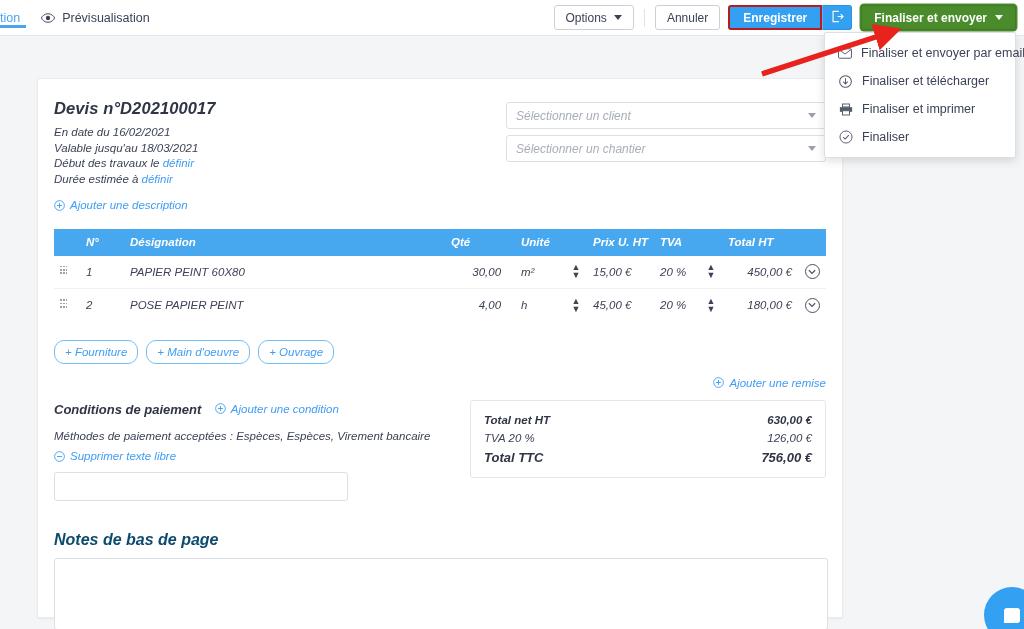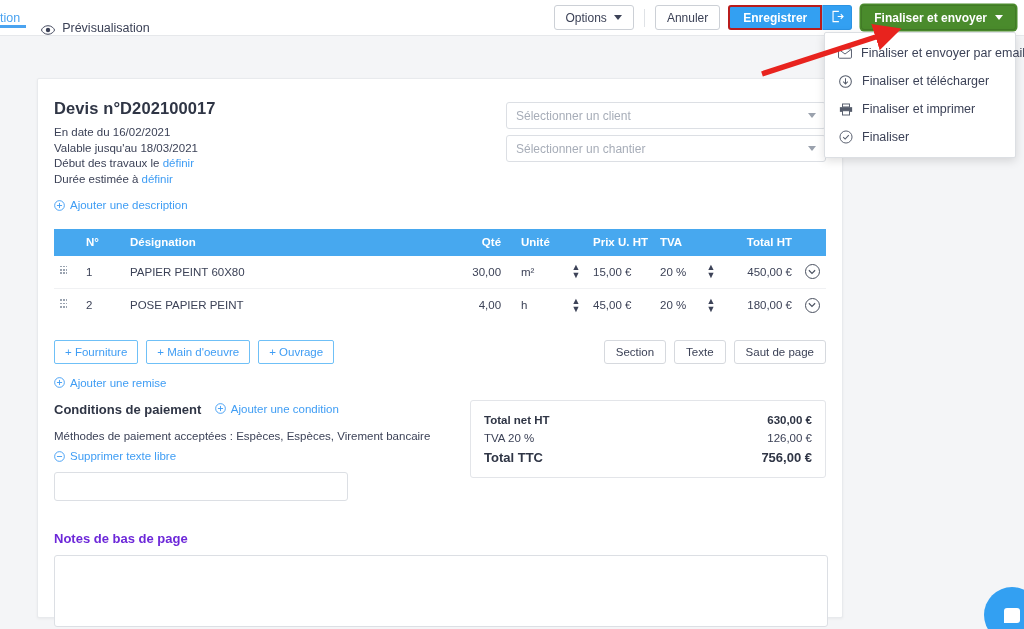--- a/index.html
+++ b/index.html
@@ -22,21 +22,21 @@
   .tab{
     height:21px; display:flex; align-items:center;
     font-size:12.5px; color:#4aa3f0; padding:0 6px 0 0;
     position:relative; white-space:nowrap;
   }
   .tab.active::after{
     content:""; position:absolute; left:-20px; right:0; bottom:0;
     height:3px; background:#4aa3f0;
   }
   .tab-preview{
-    display:flex; align-items:flex-end; gap:7px;
+    display:flex; align-items:center; gap:7px;
     height:35px; margin-left:15px;
     font-size:12.5px; color:#3c4257; white-space:nowrap;
   }
   .eye-ic{ display:inline-flex; align-items:center; }
 
   .topbar-right{
     position:absolute; right:8px; top:5px;
     display:flex; align-items:center; gap:0;
   }
   .btn{
@@ -81,21 +81,21 @@
   }
   .dd-ic{ width:15px; display:inline-flex; justify-content:center; color:#555c6b; }
 
   
   .page-wrap{ position:absolute; left:0; top:36px; width:1024px; height:593px; background:#f4f5f7; }
   .doc-card{
     position:absolute; left:37px; top:42px; width:806px; height:540px;
     background:#fff; border:1px solid #e8eaed; border-radius:2px;
     box-shadow:0 1px 3px rgba(0,0,0,.05);
   }
-  .doc-inner{ padding:20px 16px 0 16px; }
+  .doc-inner{ padding:20px 16px 0 16px;font-style:italic; }
 
   
   .doc-head{ display:flex; justify-content:space-between; }
   .doc-title{ font-size:16.5px; font-weight:600; color:#2f3545; letter-spacing:.1px; }
   .doc-meta{ margin-top:7px; font-size:11.5px; line-height:15.5px; color:#3c4257; }
   .lnk{ color:#3f9df4; cursor:pointer; }
   .add-desc{
     margin-top:12px; font-size:11.5px; color:#3f9df4;
     display:inline-flex; align-items:center; gap:5px; cursor:pointer;
   }
@@ -112,21 +112,21 @@
     border-left:4px solid transparent;border-right:4px solid transparent;
     border-top:5px solid #9aa1ad;
   }
 
   
   .tbl{ margin-top:14px; width:100%; border-collapse:collapse; }
   .tbl thead th{
     background:#47a8ef; color:#fff; font-size:11.5px; font-weight:600;
     height:27px; text-align:left; padding:0 6px; white-space:nowrap;
   }
-  .tbl thead th.r{ text-align:right; }
+  .tbl thead th.r{ text-align:left; }
   .tbl tbody td{
     font-size:11.5px; color:#3c4257; height:33px; padding:0 6px;
     border-bottom:1px solid #f0f1f3; white-space:nowrap;
   }
   .tbl tbody tr:last-child td{ border-bottom:none; }
   .tbl td.r{ text-align:right; }
   .tbl td.c{ text-align:center; }
   .grip{ display:inline-block; width:8px; }
   .grip i{
     display:block; width:7px; height:1.8px; margin-bottom:1.6px;
@@ -138,30 +138,30 @@
   .updown{ display:inline-block; color:#3c4257; font-size:9px; line-height:8px; text-align:center; }
   .circ-chev{
     width:15px;height:15px;border:1.2px solid #4a5160;border-radius:50%;
     display:inline-flex;align-items:center;justify-content:center; cursor:pointer;
   }
 
   
   .btn-row{ display:flex; align-items:center; margin-top:18px; }
   .pill-blue{
     height:24px; border:1px solid #6fc0f7; color:#3f9df4; background:#fff;
-    border-radius:2px; font-size:11.5px; padding:0 10px; margin-right:8px;
+    border-radius:10px; font-size:11.5px; padding:0 10px; margin-right:8px;
     display:inline-flex; align-items:center; cursor:pointer;
   }
   .pill-grey{
     height:24px; border:1px solid #d6d9de; color:#3c4257; background:#fff;
     border-radius:3px; font-size:11.5px; padding:0 11px; margin-left:8px;
     display:inline-flex; align-items:center; cursor:pointer;
   }
   .add-remise{
-    text-align:left; margin-top:13px; font-size:11.5px; color:#3f9df4;
+    text-align:right; margin-top:13px; font-size:11.5px; color:#3f9df4;
     cursor:pointer;
   }
   .add-remise span{ display:inline-flex; align-items:center; gap:5px; }
 
   
   .mid{ display:flex; justify-content:space-between; margin-top:10px; }
   .cond-title{ font-size:13px; font-weight:700; color:#2f3545; display:inline-block; }
   .cond-add{ font-size:11.5px; color:#3f9df4; margin-left:9px; cursor:pointer; }
   .cond-add span{ display:inline-flex; align-items:center; gap:5px; }
   .cond-text{ font-size:11.5px; color:#3c4257; margin-top:12px; }
@@ -175,21 +175,21 @@
   .totals{
     width:356px; border:1px solid #e3e5e9; border-radius:3px;
     background:#fff; padding:10px 13px;
     align-self:flex-start;
   }
   .trow{ display:flex; justify-content:space-between; font-size:11.5px; line-height:18px; }
   .trow.b{ font-weight:700; color:#2f3545; }
   .trow.big{ font-weight:700; font-size:13px; color:#2f3545; margin-top:2px; }
 
   
-  .notes-title{ font-size:13px; font-weight:700; color:#6d28d9; margin-top:30px; }
+  .notes-title{ font-size:16px; font-weight:700; color:#0c4a6e; margin-top:30px; }
   .notes-box{
     margin-top:9px; width:774px; height:72px;
     border:1px solid #dcdfe4; border-radius:3px; background:#fff;
   }
 
   
   .arrow-svg{ position:absolute; left:750px; top:22px; z-index:60; pointer-events:none; }
 
   
   .chat{
@@ -401,25 +401,20 @@
               </span>
             </td>
           </tr>
         </tbody>
       </table>
 
       <div class="btn-row">
         <div class="pill-blue">+ Fourniture</div>
         <div class="pill-blue">+ Main d'oeuvre</div>
         <div class="pill-blue">+ Ouvrage</div>
-        <div style="margin-left:auto;display:flex;">
-          <div class="pill-grey">Section</div>
-          <div class="pill-grey">Texte</div>
-          <div class="pill-grey">Saut de page</div>
-        </div>
       </div>
 
       <div class="add-remise">
         <span>
           <span>
             <svg width="11" height="11" viewBox="0 0 12 12">
               <circle cx="6" cy="6" r="5.3" fill="none" stroke="#3f9df4" stroke-width="1"></circle>
               <path d="M6 3.2v5.6M3.2 6h5.6" stroke="#3f9df4" stroke-width="1"></path>
             </svg>
           </span>

